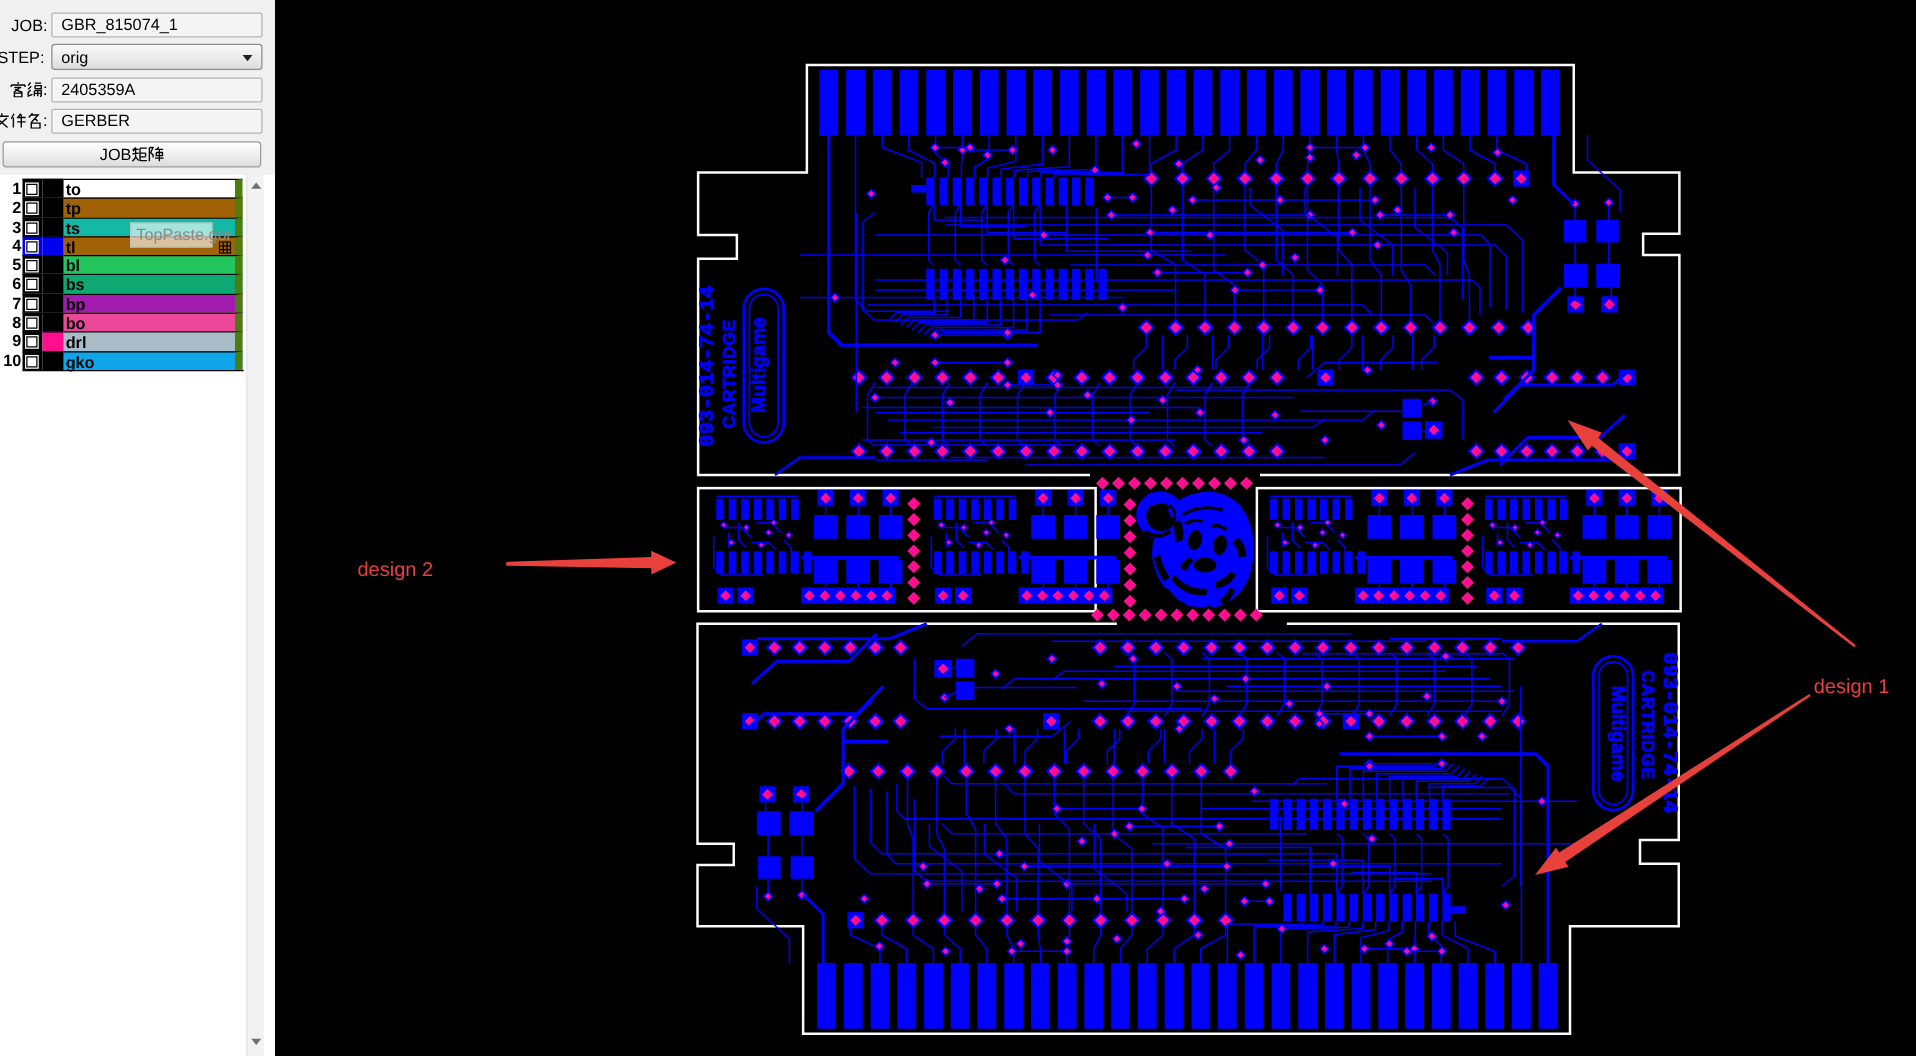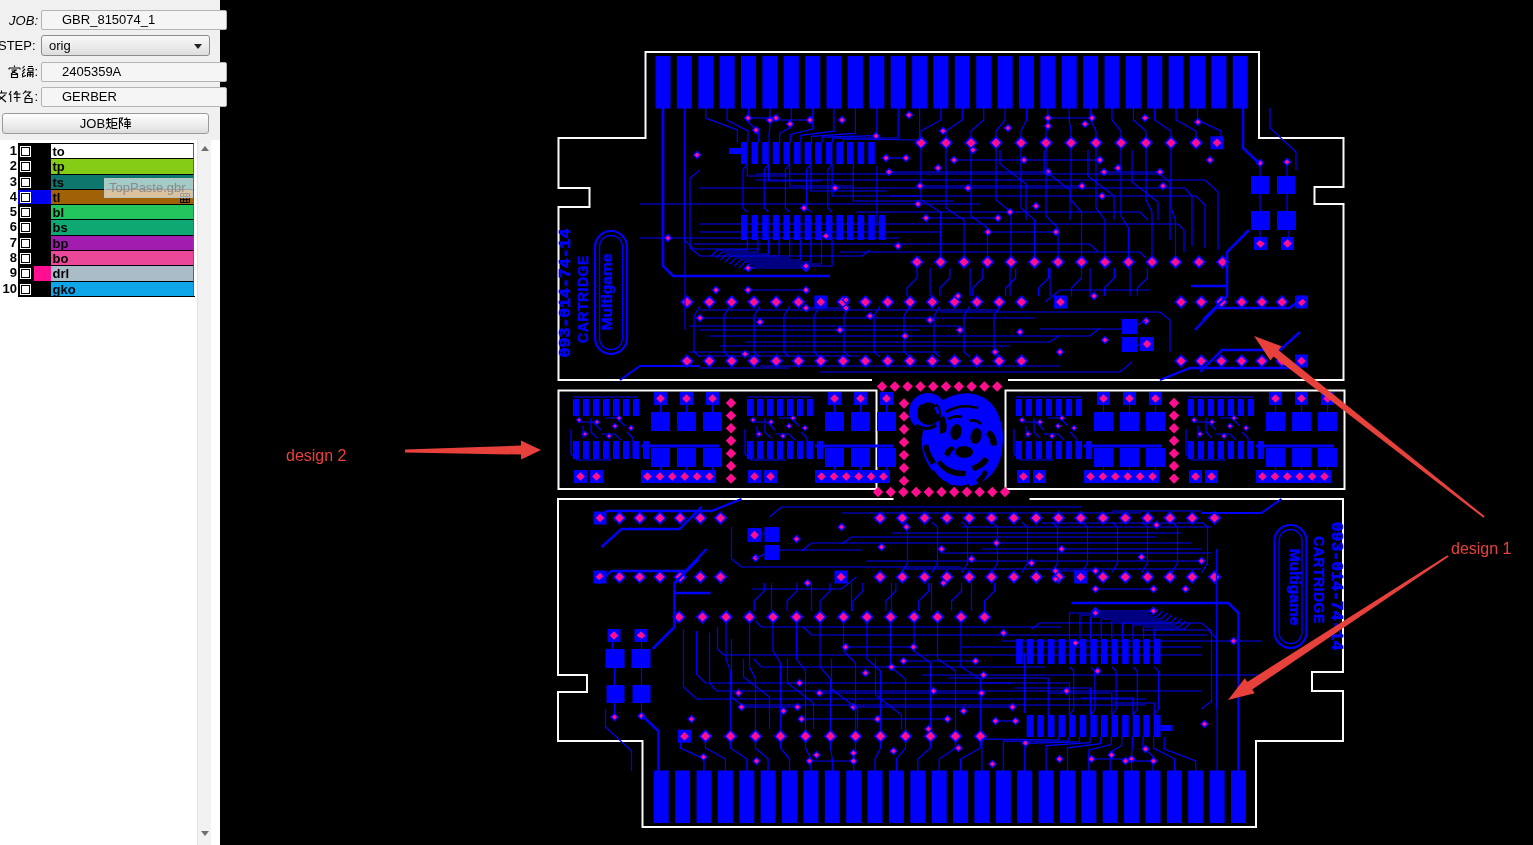--- a/index.html
+++ b/index.html
@@ -1,31 +1,31 @@
 <!DOCTYPE html>
 <html><head><meta charset="utf-8"><style>
 * { margin:0; padding:0; box-sizing:border-box; }
 html,body { width:1533px; height:845px; overflow:hidden; background:#000; font-family:"Liberation Sans", sans-serif; }
 #panel { position:absolute; left:0; top:0; width:220px; height:845px; background:#f0f0f0; }
 .lbl { position:absolute; font-size:13px; color:#000; text-align:right; width:36px; }
-.inp { position:absolute; left:41px; width:186px; height:20px; background:#f5f5f5; border:1px solid #b4b4b4; border-radius:2px; font-size:13px; color:#000; padding-left:20px; line-height:18px; }
+.inp { position:absolute; left:41px; width:169px; height:20px; background:#f5f5f5; border:1px solid #b4b4b4; border-radius:2px; font-size:13px; color:#000; padding-left:7px; line-height:18px; }
 .combo { position:absolute; left:41px; width:169px; height:21px; background:linear-gradient(#f8f8f8,#ebebeb 55%,#dddddd); border:1px solid #8b8b8b; border-radius:3px; font-size:13px; padding-left:7px; line-height:19px; }
 .combo .arr { position:absolute; right:7px; top:8px; width:0; height:0; border-left:4.5px solid transparent; border-right:4.5px solid transparent; border-top:5px solid #222; }
 #btn { position:absolute; left:2px; top:113px; width:207px; height:21px; background:linear-gradient(#fefefe,#ececec 60%,#dcdcdc); border:1px solid #9a9a9a; border-radius:3px; font-size:13px; text-align:center; line-height:19px; }
 #lwrap { position:absolute; left:0; top:140px; width:220px; height:705px; background:#fff; }
 .list { position:absolute; left:0; top:3px; width:194px; height:154px; }
 .lrow { position:absolute; left:0; width:194px; }
 .lnum { position:absolute; left:0; top:0; width:17px; height:100%; font-size:13px; font-weight:bold; text-align:right; line-height:15px; background:#fff; }
 .lcb { position:absolute; left:18px; top:0; width:16px; height:100%; border-top:1px solid #000; }
 .cbx { position:absolute; left:2px; top:2px; width:11px; height:11px; background:#fff; }
 .cbi { position:absolute; left:1px; top:1px; width:9px; height:9px; border:1.8px solid #000; background:#fff; }
 .lsw { position:absolute; left:34px; top:0; width:16.5px; height:100%; border-top:1px solid #000; }
-.lname { position:absolute; left:50.5px; top:0; width:143px; height:100%; border-top:1px solid #000; border-right:1px solid #4d7c0f; font-size:13px; font-weight:bold; padding-left:2px; line-height:15px; }
+.lname { position:absolute; left:50.5px; top:0; width:143px; height:100%; border-top:1px solid #000; border-right:6px solid #4d7c0f; font-size:13px; font-weight:bold; padding-left:2px; line-height:15px; }
 .list::after { content:""; position:absolute; left:18px; top:153px; width:176.5px; height:1px; background:#000; }
-.tip { position:absolute; left:104px; top:34.5px; width:89px; height:20px; background:rgba(255,255,255,0.62); border:1px solid #b8c4bc; font-size:13px; color:#8a8a8a; padding-left:4px; line-height:18px; }
+.tip { position:absolute; left:104px; top:34.5px; width:66px; height:20px; background:rgba(255,255,255,0.62); border:1px solid #b8c4bc; font-size:13px; color:#8a8a8a; padding-left:4px; line-height:18px; }
 .gicon { position:absolute; right:3px; top:3px; }
 #sbar { position:absolute; left:197px; top:140px; width:14px; height:705px; background:#f2f2f2; border-left:1px solid #e3e3e3; }
 .sarr { position:absolute; left:3px; width:0; height:0; border-left:4px solid transparent; border-right:4px solid transparent; }
 .cjk { display:inline-block; vertical-align:-2px; }
 #cv { position:absolute; left:220px; top:0; }
 </style></head>
 <body>
 
 <svg id="cv" width="1313" height="845" viewBox="220 0 1313 845">
     <defs>
@@ -553,21 +553,21 @@
       <use href="#pd" x="1174" y="478.6"></use>
     </g>
     <text x="286" y="461" font-family="Liberation Sans, sans-serif" font-size="16" fill="#e8413c">design 2</text>
     <polygon points="405.0,452.5 521.0,454.6 521.1,459.6 541.0,450.0 520.9,440.6 521.0,445.6 405.0,449.5" fill="#e8413c"></polygon>
     <text x="1451" y="554" font-family="Liberation Sans, sans-serif" font-size="16" fill="#e8413c">design 1</text>
     <polygon points="1484.6,516.2 1278.5,350.2 1281.6,346.2 1254.0,336.0 1270.4,360.4 1273.5,356.5 1483.4,517.8" fill="#e8413c"></polygon>
     <polygon points="1447.5,555.2 1247.3,682.0 1244.8,678.2 1228.0,700.0 1254.7,693.3 1252.2,689.5 1448.5,556.8" fill="#e8413c"></polygon>
   </svg>
 
 <div id="panel">
-  <div class="lbl" style="left:2px;top:13px;font-style:italic;">JOB:</div>
+  <div class="lbl" style="left:2px;top:13px;">JOB:</div>
   <div class="inp" style="top:10px;">GBR_815074_1</div>
   <div class="lbl" style="left:-2px;top:38px;">STEP:</div>
   <div class="combo" style="top:35px;">orig<span class="arr"></span></div>
   <div class="lbl" style="left:2px;top:64px;"><svg class="cjk" width="13" height="13" viewBox="0 0 13 13">
         <g stroke="#000" stroke-width="1.1" fill="none">
           <path d="M6.5,0.5 L6.5,2 M1,3 L1,4.5 M12,3 L12,4.5 M1,3 L12,3 M3.5,5 L9,5 M8,5 L3,9 M4,6.5 L10,9 M3.5,9.5 h6 v3 h-6 z"></path>
         </g>
       </svg><svg class="cjk" width="13" height="13" viewBox="0 0 13 13">
         <g stroke="#000" stroke-width="1.1" fill="none">
           <path d="M3.5,1 L1.5,3.5 M4,4 L1.5,6.5 M3.5,7 L1.5,9 L1.5,11 M1,12 L5,10.5 M7,1.5 L12,1.5 M7,3.5 L7,6 M7,3.5 L12,3.5 L12,6 L7,6 M6.5,7.5 L6.5,12 M6.5,7.5 L12,7.5 L12,12 M9.2,7.5 L9.2,12 M6.5,9.7 L12,9.7 M12,12 L11,12"></path>
@@ -610,31 +610,31 @@
           <div class="lname" style="background:#ffffff">to</div>
         </div>
         <div class="lrow" style="top:15px;height:16px">
           <div class="lnum">2</div>
           <div class="lcb" style="background:#000">
             <div class="cbx">
               <div class="cbi"></div>
             </div>
           </div>
           <div class="lsw" style="background:#000"></div>
-          <div class="lname" style="background:#84cc16">tp</div>
+          <div class="lname" style="background:#a16207">tp</div>
         </div>
         <div class="lrow" style="top:31px;height:15px">
           <div class="lnum">3</div>
           <div class="lcb" style="background:#000">
             <div class="cbx">
               <div class="cbi"></div>
             </div>
           </div>
           <div class="lsw" style="background:#000"></div>
-          <div class="lname" style="background:#0f766e">ts</div>
+          <div class="lname" style="background:#14b8a6">ts</div>
         </div>
         <div class="lrow" style="top:46px;height:15px">
           <div class="lnum">4</div>
           <div class="lcb" style="background:#0000ee">
             <div class="cbx">
               <div class="cbi"></div>
             </div>
           </div>
           <div class="lsw" style="background:#0000ee"></div>
           <div class="lname" style="background:#a16207">tl<svg class="gicon" width="10" height="10" viewBox="0 0 10 10">

